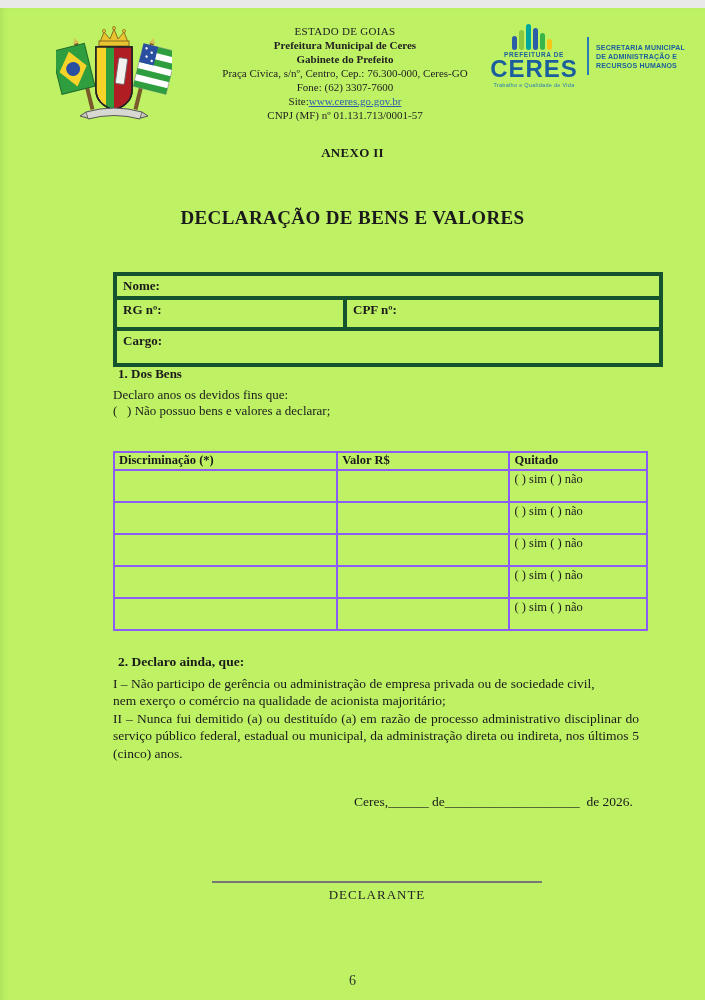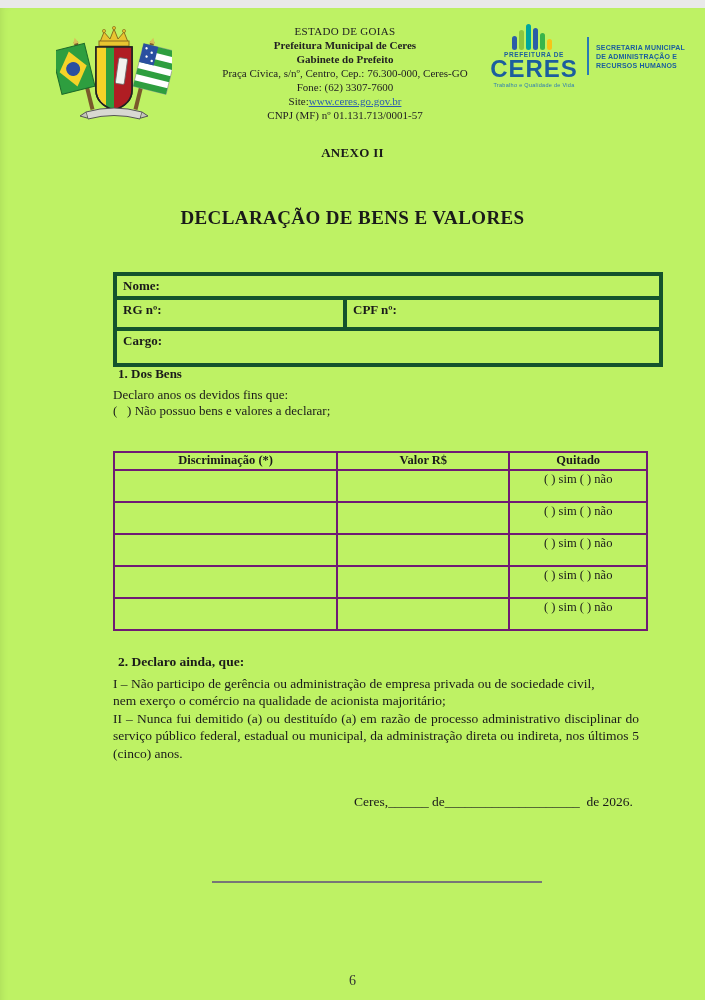--- a/index.html
+++ b/index.html
@@ -58,21 +58,21 @@
   .id-cell-rg { width:230px; }
 
   
   .sec1 { position:absolute; left:113px; top:358px; width:540px; font-size:13px; line-height:16px; }
   .sec1 .h { font-weight:bold; padding-left:5px; margin-bottom:5px; }
   .sec1 .opt { white-space:pre-wrap; }
 
   
   .assets { position:absolute; left:113px; top:443px; width:535px; }
   .assets td, .assets th {
-    border:2px solid #701a75; font-size:12.5px; vertical-align:top; text-align:center;
+    border:2px solid #8b5cf6; font-size:12.5px; vertical-align:top; text-align:left;
   }
   .assets th { font-weight:bold; padding:0 4px 1px 4px; height:16px; }
   .assets td { height:32px; padding:1px 4px; }
   .col-disc { width:224px; }
   .col-val  { width:173px; }
   .col-quit { width:138px; }
   .quit-cell { font-size:12px; }
 
   
   .sec2 { position:absolute; left:113px; top:645px; width:526px; font-size:13.5px; line-height:17.5px; }
@@ -239,17 +239,18 @@
   <div class="sec2">
     <div class="h">2. Declaro ainda, que:</div>
     <div class="p1">I – Não participo de gerência ou administração de empresa privada ou de sociedade civil, nem exerço o comércio na qualidade de acionista majoritário;</div>
     <div class="p2">II – Nunca fui demitido (a) ou destituído (a) em razão de processo administrativo disciplinar do serviço público federal, estadual ou municipal, da administração direta ou indireta, nos últimos 5 (cinco) anos.</div>
   </div>
 
   <div class="date-line">Ceres,______ de____________________  de 2026.</div>
 
   <div class="sig">
     <div class="sig-rule"></div>
+    <div class="sig-label">DECLARANTE</div>
   </div>
 
   <div class="page-num">6</div>
 
 </div>
 
 </body></html>

